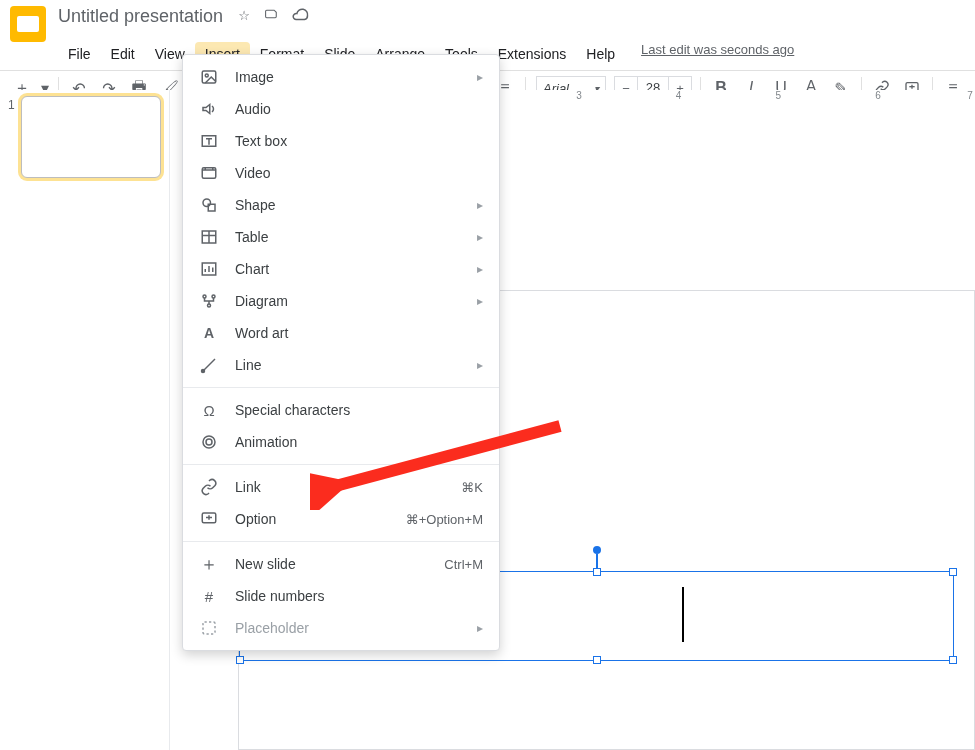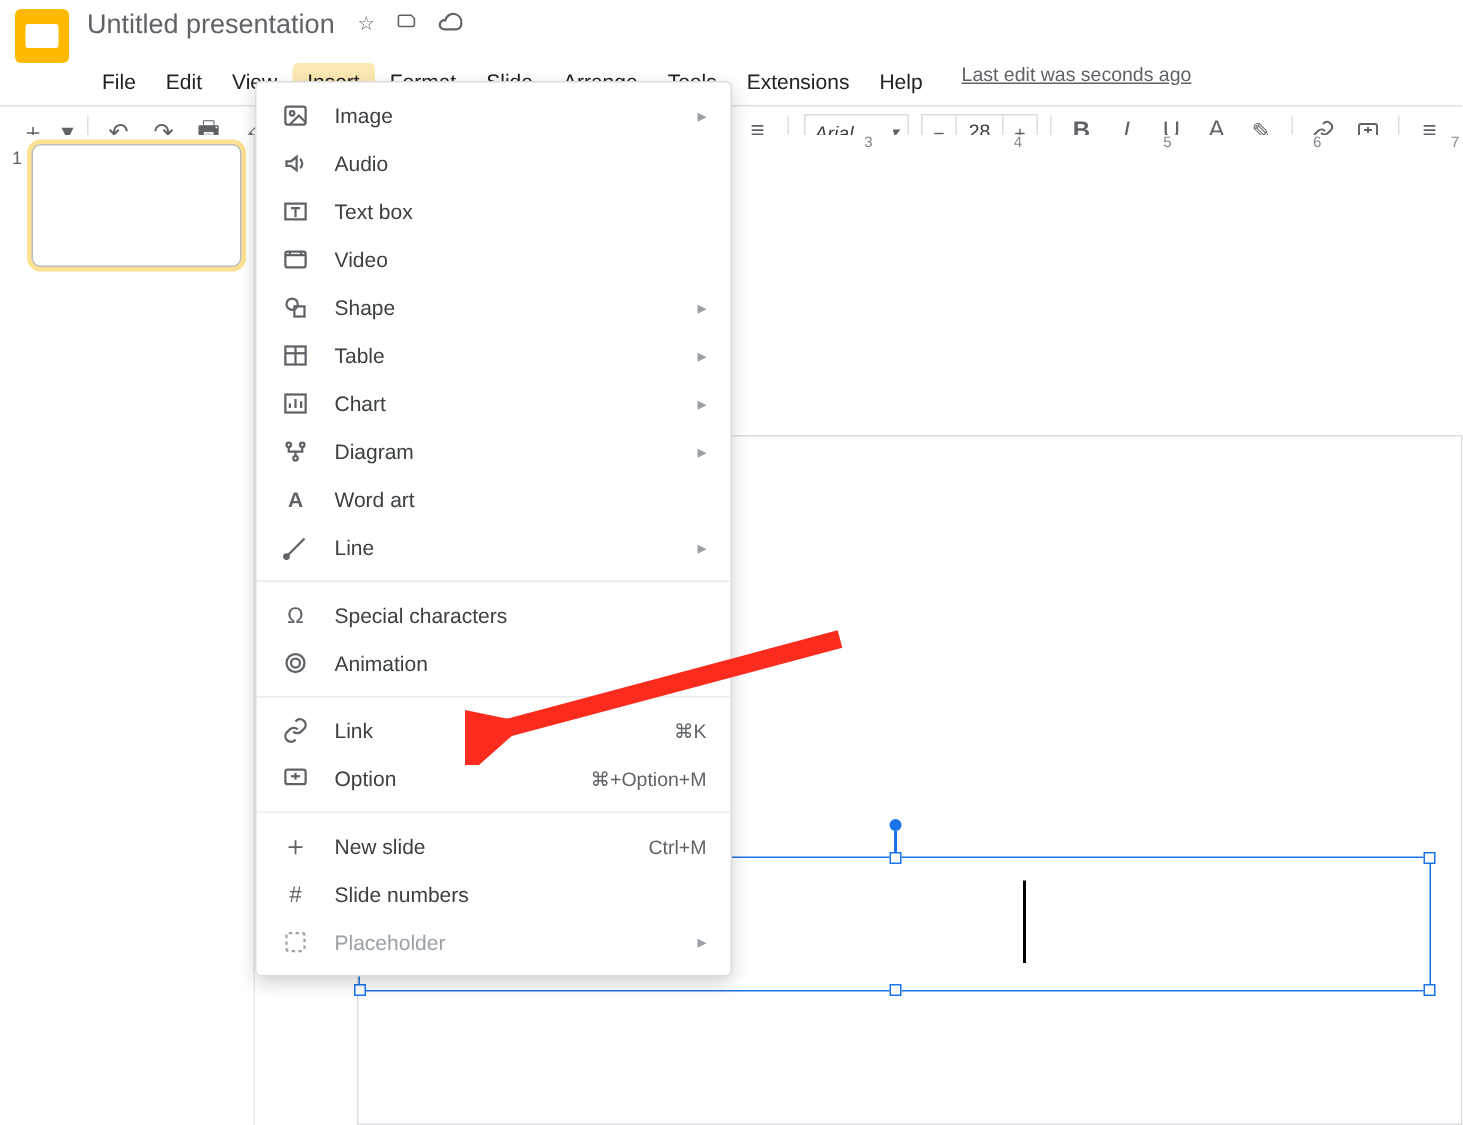--- a/index.html
+++ b/index.html
@@ -47,21 +47,21 @@
   .handle { position:absolute; width:8px; height:8px; background:#fff; border:1px solid #1a73e8; }
   .handle.tl{top:-4px;left:-4px;} .handle.tr{top:-4px;right:-4px;}
   .handle.bl{bottom:-4px;left:-4px;} .handle.br{bottom:-4px;right:-4px;}
   .handle.tm{top:-4px;left:50%;margin-left:-4px;}
   .handle.bm{bottom:-4px;left:50%;margin-left:-4px;}
   .rot{ position:absolute; top:-26px; left:50%; width:8px;height:8px;border-radius:50%;background:#1a73e8; margin-left:-4px;}
   .rot::after{content:"";position:absolute;top:8px;left:3px;width:2px;height:14px;background:#1a73e8;}
   .cursor{ position:absolute; left:62%; top:15px; width:2px; height:55px; background:#000;}
 
   
-  .dropdown { position:absolute; left:170px; top:54px; width:318px; background:#fff; border:1px solid #dadce0; border-radius:4px; box-shadow:0 4px 12px rgba(0,0,0,.18); padding:6px 0; z-index:50; }
+  .dropdown { position:absolute; left:182px; top:54px; width:318px; background:#fff; border:1px solid #dadce0; border-radius:4px; box-shadow:0 4px 12px rgba(0,0,0,.18); padding:6px 0; z-index:50; }
   .dd-item { display:flex; align-items:center; height:32px; padding:0 16px; font-size:14px; color:#3c4043; cursor:pointer; }
   .dd-item.disabled{ color:#9aa0a6; cursor:default;}
   .dd-ico { width:20px; height:20px; display:flex; align-items:center; justify-content:center; margin-right:16px; color:#5f6368; flex-shrink:0;}
   .dd-label{ flex:1; }
   .dd-sub { color:#9aa0a6; font-size:12px;}
   .dd-short{ color:#5f6368; font-size:13px;}
   .dd-sep { height:1px; background:#e8eaed; margin:6px 0;}
 
   
   .arrow { position:absolute; left:310px; top:420px; width:260px; height:90px; z-index:60; pointer-events:none;}

